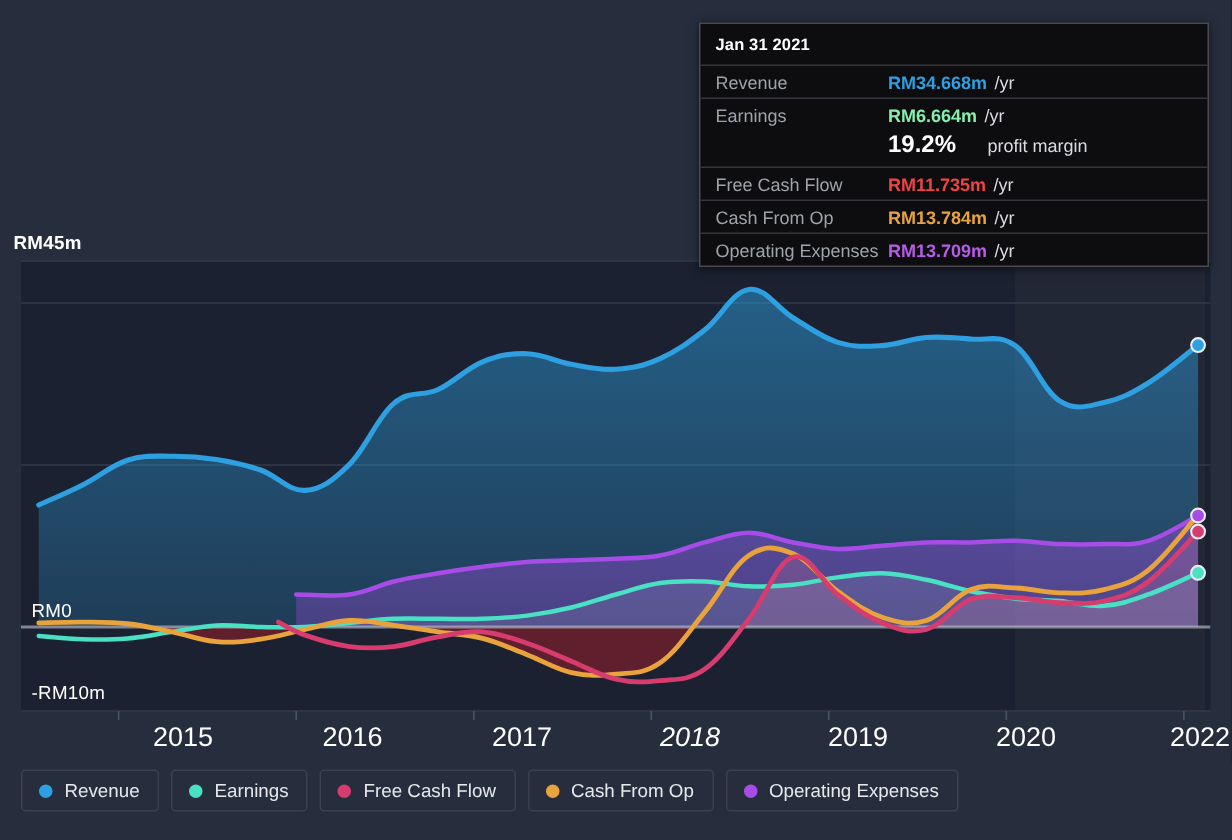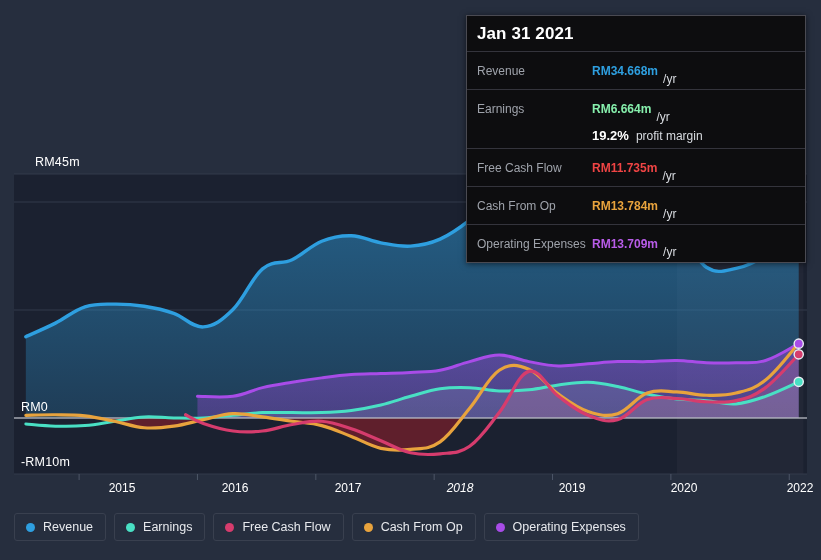--- a/index.html
+++ b/index.html
@@ -17,47 +17,47 @@
   
   .plot-wrap{position:absolute;left:0;top:0;width:821px;height:500px;}
   svg.plot{position:absolute;left:0;top:0;}
 
   
   .ylab{
     position:absolute;color:#ffffff;font-size:12.5px;
     letter-spacing:.2px;white-space:nowrap;
   }
   .xlab{
-    position:absolute;color:#ffffff;font-size:12px;
+    position:absolute;color:#ffffff;font-size:18px;
     transform:translateX(-50%);white-space:nowrap;text-align:right;
   }
 
   
   .tooltip{
     position:absolute;left:466px;top:15px;width:338px;
     background:#0d0d0f;border:1px solid #4a4a52;
     box-shadow:0 1px 6px rgba(0,0,0,.55);
     padding:0;z-index:40;
   }
   .tt-title{
-    color:#ffffff;font-size:17px;font-weight:bold;
+    color:#ffffff;font-size:11px;font-weight:bold;
     padding:8px 10px 7px 10px;letter-spacing:.1px;
   }
   .tt-row{
     display:flex;align-items:center;
     border-top:1px solid #34343c;
     padding:4px 10px 3px 10px;
     min-height:13px;
   }
   .tt-row.noline{border-top:none;padding-top:1px;padding-bottom:5px;}
   .tt-key{color:#9fa3ab;font-size:12px;width:115px;flex:0 0 115px;}
   .tt-val{font-size:12px;font-weight:bold;white-space:nowrap;}
-  .tt-unit{color:#d9dce1;font-size:12px;font-weight:normal;margin-left:5px;margin-top:16px;}
-  .tt-sub-val{color:#ffffff;font-size:13px;font-weight:bold;}
-  .tt-sub-txt{color:#d9dce1;font-size:12px;margin-left:7px;}
+  .tt-unit{color:#d9dce1;font-size:12px;font-weight:normal;margin-left:5px;}
+  .tt-sub-val{color:#ffffff;font-size:16px;font-weight:bold;}
+  .tt-sub-txt{color:#d9dce1;font-size:12px;margin-left:21px;}
 
   
   .legend{
     position:absolute;left:14px;top:513px;
     display:flex;gap:8px;align-items:center;
   }
   .lg-item{
     display:flex;align-items:center;gap:8px;
     border:1px solid #39404f;border-radius:3px;
     padding:6px 12px 6px 11px;background:transparent;
@@ -126,21 +126,21 @@
           <path d="M 185.62 414.75 C 188.95 416.37, 194.50 420.37, 203.37 423.42 C 212.25 426.47, 221.87 429.59, 232.96 431.01 C 244.06 432.44, 251.46 432.23, 262.55 431.01 C 273.65 429.79, 281.05 426.34, 292.14 424.51 C 303.24 422.68, 310.64 420.44, 321.73 421.25 C 332.83 422.07, 340.22 425.18, 351.32 428.84 C 362.42 432.50, 369.81 436.30, 380.91 440.77 C 392.01 445.25, 399.40 450.26, 410.50 452.70 C 421.60 455.14, 428.99 455.01, 440.09 453.79 C 451.19 452.57, 458.58 453.92, 469.68 446.20 C 480.78 438.47, 488.17 426.61, 499.27 412.58 C 510.36 398.55, 517.76 374.42, 528.86 371.37 C 539.95 368.32, 547.35 388.08, 558.45 396.31 C 569.54 404.55, 576.94 410.92, 588.04 415.29 C 599.13 419.66, 606.53 422.57, 617.63 419.63 C 628.72 416.68, 636.12 403.53, 647.22 399.56 C 658.31 395.60, 665.71 398.07, 676.81 398.48 C 687.90 398.89, 695.30 401.33, 706.40 401.73 C 717.49 402.14, 724.89 403.29, 735.99 400.65 C 747.08 398.01, 753.81 396.31, 765.57 387.64 C 777.34 378.96, 792.50 360.61, 798.71 354.37" fill="none" stroke="#d63c6d" stroke-width="3.2" stroke-linecap="round" stroke-linejoin="round"></path>
           <path d="M 25.84 336.67 C 31.38 334.12, 44.33 328.70, 55.43 323.11 C 66.52 317.52, 73.92 310.40, 85.01 306.84 C 96.11 303.29, 103.51 304.24, 114.60 304.13 C 125.70 304.03, 133.10 304.57, 144.19 306.30 C 155.29 308.03, 162.69 309.49, 173.78 313.35 C 184.88 317.21, 192.28 327.62, 203.37 326.91 C 214.47 326.19, 221.87 320.43, 232.96 309.56 C 244.06 298.68, 251.46 278.24, 262.55 268.89 C 273.65 259.54, 281.05 264.86, 292.14 259.67 C 303.24 254.49, 310.64 245.71, 321.73 241.24 C 332.83 236.76, 340.22 235.51, 351.32 235.81 C 362.42 236.12, 369.81 240.93, 380.91 242.86 C 392.01 244.79, 399.40 246.83, 410.50 246.12 C 421.60 245.40, 428.99 243.95, 440.09 239.07 C 451.19 234.19, 458.58 228.73, 469.68 220.09 C 480.78 211.45, 488.17 194.50, 499.27 192.98 C 510.36 191.45, 517.76 205.35, 528.86 211.96 C 539.95 218.56, 547.35 224.77, 558.45 228.22 C 569.54 231.68, 576.94 231.00, 588.04 230.39 C 599.13 229.78, 606.53 225.78, 617.63 224.97 C 628.72 224.16, 636.12 225.04, 647.22 226.05 C 658.31 227.07, 665.71 222.66, 676.81 230.39 C 687.90 238.12, 695.30 260.15, 706.40 267.26 C 717.49 274.38, 724.89 270.58, 735.99 268.35 C 747.08 266.11, 753.81 262.52, 765.57 255.33 C 777.34 248.15, 792.50 234.77, 798.71 230.02" fill="none" stroke="#2e9fe0" stroke-width="3.4" stroke-linecap="round" stroke-linejoin="round"></path>
         </g>
         <circle cx="798.714925373115" cy="230.0224" r="4.6" fill="#2e9fe0" stroke="#e9edf2" stroke-width="1.4"></circle>
         <circle cx="798.714925373115" cy="343.66675555555554" r="4.6" fill="#a84ce8" stroke="#e9edf2" stroke-width="1.4"></circle>
         <circle cx="798.714925373115" cy="354.3702222222222" r="4.6" fill="#d63c6d" stroke="#e9edf2" stroke-width="1.4"></circle>
         <circle cx="798.714925373115" cy="381.8663111111111" r="4.6" fill="#49e0c4" stroke="#e9edf2" stroke-width="1.4"></circle>
       </svg>
   </div>
 
-  <div class="ylab" id="ylab-0" style="left:35px;top:155px;">RM45m</div>
+  <div class="ylab" id="ylab-0" style="left:9px;top:155px;font-weight:bold;">RM45m</div>
   <div class="ylab" id="ylab-1" style="left:21px;top:400px;">RM0</div>
   <div class="ylab" id="ylab-2" style="left:21px;top:455px;">-RM10m</div>
 
   <div class="xlab" style="left:122px;top:481px;">2015</div>
   <div class="xlab" style="left:235px;top:481px;">2016</div>
   <div class="xlab" style="left:348px;top:481px;">2017</div>
   <div class="xlab" style="left:460px;top:481px;font-style:italic;">2018</div>
   <div class="xlab" style="left:572px;top:481px;">2019</div>
   <div class="xlab" style="left:684px;top:481px;">2020</div>
   <div class="xlab" style="left:800px;top:481px;">2022</div>

